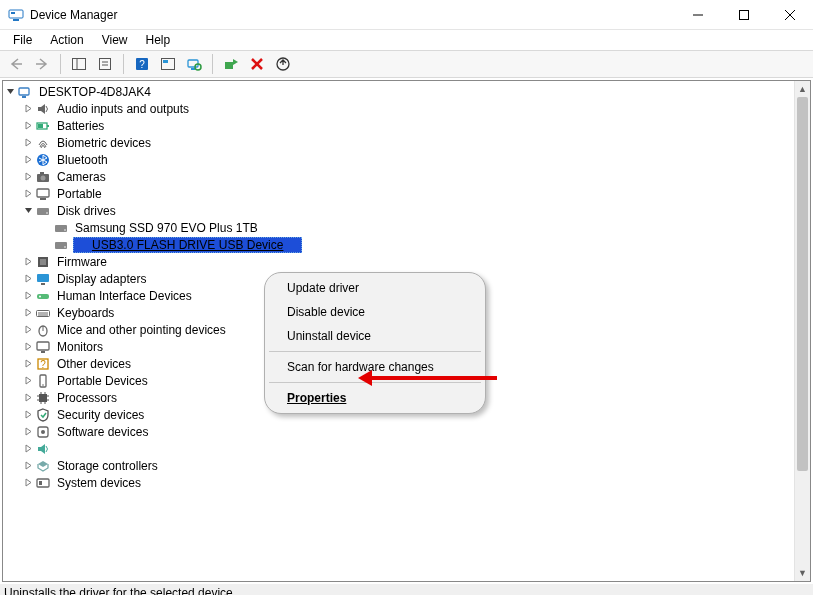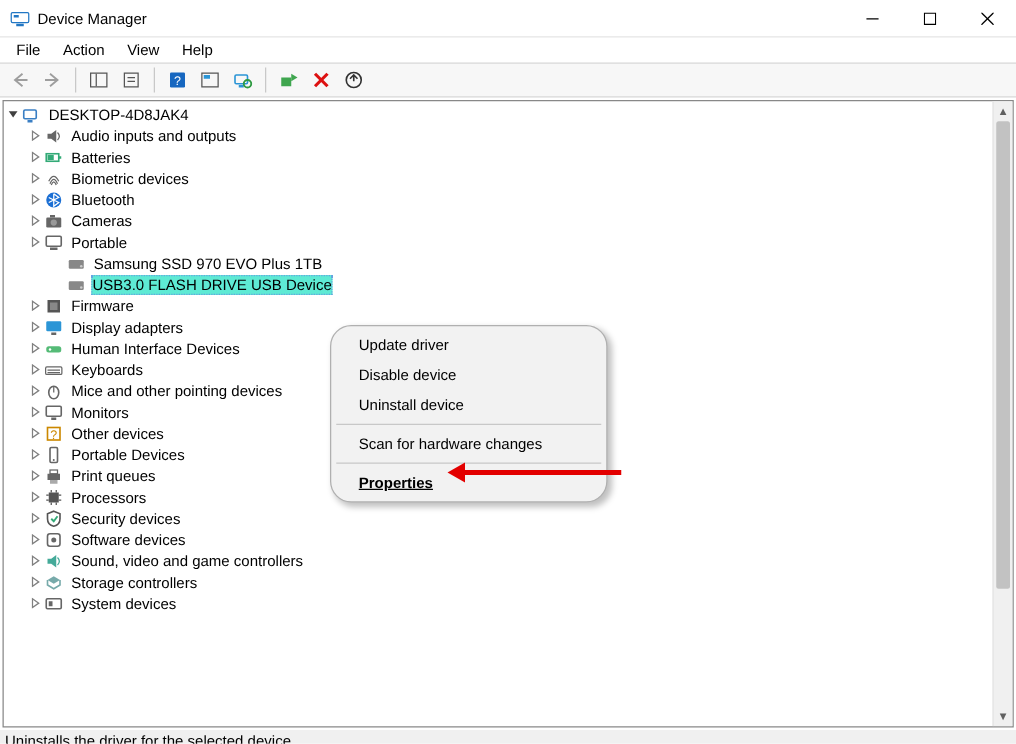--- a/index.html
+++ b/index.html
@@ -94,23 +94,24 @@
     flex: 0 0 auto;
   }
   .node-icon {
     width: 16px; height: 16px;
     display: flex; align-items: center; justify-content: center;
     margin-right: 4px;
     flex: 0 0 auto;
   }
   .node-label { padding: 1px 2px; }
   .selected .node-label {
-    background: #5eead4;
+    background: #1d4ed8;
     border: 1px dotted #66a3e0;
-    padding: 0 0;
+    padding: 0 18px;
+    text-decoration: underline;
   }
   .pad { display:inline-block; flex:0 0 auto; }
   
   .scrollbar-v {
     position: absolute;
     right: 0; top: 0; bottom: 0;
     width: 16px;
     background: #f0f0f0;
     border-left: 1px solid #e3e3e3;
     display: flex; flex-direction: column;
@@ -375,20 +376,35 @@
         </span>
         <span class="node-icon">
           <svg width="16" height="16" viewBox="0 0 16 16">
             <rect x="2" y="3" width="12" height="8" rx="1" fill="none" stroke="#666" stroke-width="1.3"></rect>
             <rect x="5" y="12" width="6" height="2" fill="#666"></rect>
           </svg>
         </span>
         <span class="node-label">Portable</span>
       </div>
       <div class="tree-row">
+        <span class="pad" style="width: 18px;"></span>
+        <span class="exp">
+          <svg width="9" height="9" viewBox="0 0 9 9">
+            <path d="M1 2 L8 2 L4.5 7 Z" fill="#404040"></path>
+          </svg>
+        </span>
+        <span class="node-icon">
+          <svg width="16" height="16" viewBox="0 0 16 16">
+            <rect x="2" y="5" width="12" height="7" rx="1" fill="#888"></rect>
+            <circle cx="12" cy="10" r="1" fill="#ccc"></circle>
+          </svg>
+        </span>
+        <span class="node-label">Disk drives</span>
+      </div>
+      <div class="tree-row">
         <span class="pad" style="width: 36px;"></span>
         <span class="exp"></span>
         <span class="node-icon">
           <svg width="16" height="16" viewBox="0 0 16 16">
             <rect x="2" y="5" width="12" height="7" rx="1" fill="#888"></rect>
             <circle cx="12" cy="10" r="1" fill="#ccc"></circle>
           </svg>
         </span>
         <span class="node-label">Samsung SSD 970 EVO Plus 1TB</span>
       </div>
@@ -516,36 +532,20 @@
             <path d="M2 1 L7 4.5 L2 8 Z" fill="none" stroke="#808080" stroke-width="1"></path>
           </svg>
         </span>
         <span class="node-icon">
           <svg width="16" height="16" viewBox="0 0 16 16">
             <rect x="5" y="2" width="6" height="12" rx="1" fill="none" stroke="#666" stroke-width="1.3"></rect>
             <circle cx="8" cy="12" r="0.8" fill="#666"></circle>
           </svg>
         </span>
         <span class="node-label">Portable Devices</span>
-      </div>
-      <div class="tree-row">
-        <span class="pad" style="width: 18px;"></span>
-        <span class="exp">
-          <svg width="9" height="9" viewBox="0 0 9 9">
-            <path d="M2 1 L7 4.5 L2 8 Z" fill="none" stroke="#808080" stroke-width="1"></path>
-          </svg>
-        </span>
-        <span class="node-icon">
-          <svg width="16" height="16" viewBox="0 0 16 16">
-            <rect x="3" y="6" width="10" height="5" fill="#666"></rect>
-            <rect x="5" y="3" width="6" height="3" fill="none" stroke="#666"></rect>
-            <rect x="5" y="11" width="6" height="3" fill="#aaa"></rect>
-          </svg>
-        </span>
-        <span class="node-label">Print queues</span>
       </div>
       <div class="tree-row">
         <span class="pad" style="width: 18px;"></span>
         <span class="exp">
           <svg width="9" height="9" viewBox="0 0 9 9">
             <path d="M2 1 L7 4.5 L2 8 Z" fill="none" stroke="#808080" stroke-width="1"></path>
           </svg>
         </span>
         <span class="node-icon">
           <svg width="16" height="16" viewBox="0 0 16 16">
@@ -598,21 +598,20 @@
           <svg width="9" height="9" viewBox="0 0 9 9">
             <path d="M2 1 L7 4.5 L2 8 Z" fill="none" stroke="#808080" stroke-width="1"></path>
           </svg>
         </span>
         <span class="node-icon">
           <svg width="16" height="16" viewBox="0 0 16 16">
             <path d="M3 6 h3 l4 -3 v10 l-4 -3 h-3 z" fill="#4a9"></path>
             <path d="M11 5 q3 3 0 6" fill="none" stroke="#4a9"></path>
           </svg>
         </span>
-        <span class="node-label">Sound, video and game controllers</span>
       </div>
       <div class="tree-row">
         <span class="pad" style="width: 18px;"></span>
         <span class="exp">
           <svg width="9" height="9" viewBox="0 0 9 9">
             <path d="M2 1 L7 4.5 L2 8 Z" fill="none" stroke="#808080" stroke-width="1"></path>
           </svg>
         </span>
         <span class="node-icon">
           <svg width="16" height="16" viewBox="0 0 16 16">
@@ -644,21 +643,21 @@
       <div class="sb-thumb"></div>
     </div>
     <div class="sb-btn">▼</div>
   </div>
 </div>
 
 <div class="statusbar">
   <span>Uninstalls the driver for the selected device.</span>
 </div>
 
-<div class="context-menu" style="left:264px; top:260px;border-radius:17px;">
+<div class="context-menu" style="left:264px; top:272px;border-radius:17px;">
   <div class="cm-item">Update driver</div>
   <div class="cm-item">Disable device</div>
   <div class="cm-item">Uninstall device</div>
   <div class="cm-sep"></div>
   <div class="cm-item">Scan for hardware changes</div>
   <div class="cm-sep"></div>
   <div class="cm-item cm-bold">Properties</div>
 </div>
 
 <div class="arrow" style="left:372px; top:376px; width:125px;"></div>

